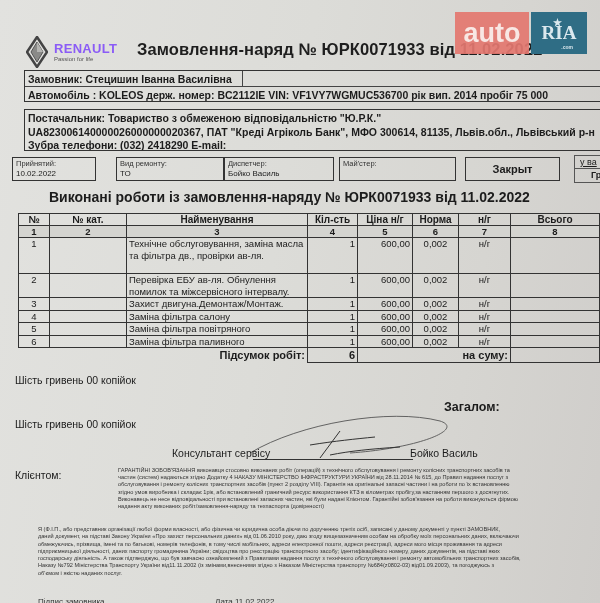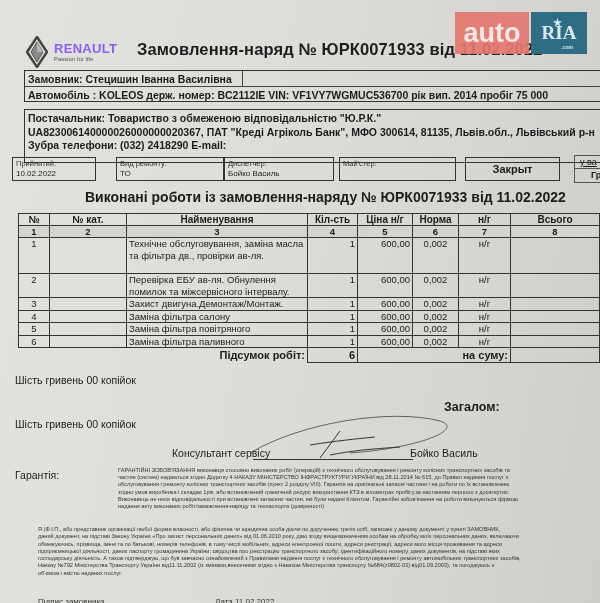--- a/index.html
+++ b/index.html
@@ -24,30 +24,30 @@
   .ar-ria .dom { font-size: 5px; position: absolute; bottom: 4px; right: 14px; font-family: "Liberation Sans", sans-serif; }
 
   .row-box { border: 1.5px solid #333; box-sizing: border-box; font-size: 10.5px; font-weight: bold; }
   .cust { left: 24px; top: 70px; width: 576px; height: 32px; border-right: none; }
   .cust .l1 { height: 15px; border-bottom: 1px solid #444; display: flex; align-items: center; gap: 20px; }
   .cust .l2 { height: 15px; display: flex; align-items: center; }
   .cust .c-name { padding-left: 3px; width: 214px; border-right: 1px solid #444; height: 100%; display: flex; align-items: center; }
   .cust .c-addr { padding-left: 3px; white-space: nowrap; }
   .cust .l2 span { padding-left: 3px; white-space: nowrap; }
 
-  .supplier { left: 24px; top: 109px; width: 576px; height: 54px; border-right: none; font-size: 10.5px; padding: 2px 3px; line-height: 13.5px; white-space: nowrap; overflow: hidden; }
+  .supplier { left: 24px; top: 109px; width: 576px; height: 42px; border-right: none; font-size: 10.5px; padding: 2px 3px; line-height: 13.5px; white-space: nowrap; overflow: hidden; }
 
   .infobox { top: 157px; height: 24px; border: 1.5px solid #333; box-sizing: border-box; font-size: 7.5px; padding: 1px 3px; line-height: 10px; color: #333; }
   .infobox .val { font-size: 8px; color: #222; }
   .btn-close { left: 465px; top: 157px; width: 95px; height: 24px; border: 1.5px solid #333; box-sizing: border-box; font-size: 11px; font-weight: bold; display: flex; align-items: center; justify-content: center; }
   .side-box { left: 574px; top: 155px; width: 40px; height: 28px; border: 1px solid #555; box-sizing: border-box; font-size: 9px; line-height: 12px; padding-left: 5px; }
   .side-box .u { text-decoration: underline; }
   .side-box .g { border-top: 1px solid #555; margin-left: -5px; padding-left: 16px; font-weight: bold; }
 
-  .subtitle { left: 49px; top: 189px; font-size: 14px; font-weight: bold; margin-left: 36px; }
+  .subtitle { left: 49px; top: 189px; font-size: 14px; font-weight: bold; }
 
   table.works { position: absolute; left: 18px; top: 213px; border-collapse: collapse; font-size: 9.5px; width: 582px; }
   table.works td, table.works th { border: 1.5px solid #333; padding: 0 2px; height: 11px; line-height: 11px; }
   table.works th { font-weight: bold; font-size: 10px; text-align: center; }
   table.works .hdr2 td { font-weight: bold; text-align: center; background: #d4d4d0; }
   table.works td.num { text-align: center; vertical-align: top; }
   table.works td.r { text-align: right; vertical-align: top; }
   table.works td.c { text-align: center; vertical-align: top; }
   table.works td.name { vertical-align: top; line-height: 11.5px; }
   table.works tr.total td { border: none; font-weight: bold; font-size: 11px; }
@@ -239,21 +239,21 @@
 <div class="abs zagalom">Загалом:</div>
 
 <svg class="abs sig" viewBox="0 0 220 60">
   <path d="M10,50 C60,20 150,5 200,18 C225,26 180,45 110,50" fill="none" stroke="#555" stroke-width="0.9"></path>
   <path d="M80,55 L100,28 M70,42 C95,38 115,36 135,34 M90,52 C110,48 130,46 160,44" fill="none" stroke="#333" stroke-width="1"></path>
 </svg>
 <div class="abs consult">Консультант сервісу</div>
 <div class="abs consult-line"></div>
 <div class="abs consult-name">Бойко Василь</div>
 
-<div class="abs guar-label">Гарантія:</div>
+<div class="abs guar-label">Клієнтом:</div>
 <div class="abs guar-text">
   <div>ГАРАНТІЙНІ ЗОБОВ'ЯЗАННЯ виконавця стосовно виконаних робіт (операцій) з технічного обслуговування і ремонту колісних транспортних засобів та</div>
   <div>частин (систем) надаються згідно  Додатку 4 НАКАЗУ МІНІСТЕРСТВО ІНФРАСТРУКТУРИ УКРАЇНИ від 28.11.2014  № 615, до Правил надання послуг з</div>
   <div>обслуговування і ремонту колісних транспортних засобів (пункт 2 розділу VIII). Гарантія на оригінальні запасні частини і на роботи по їх встановленню</div>
   <div>згідно умов виробника і складає 1рік, або встановлений граничний ресурс використання КТЗ в кілометрах пробігу,за настанням першого з досягнутих.</div>
   <div>Виконавець не несе відповідальності при встановлені запасних частин, які були надані Клієнтом. Гарантійні зобов'язання на роботи виконуються фірмою</div>
   <div>надання акту виконаних робіт/замовлення-наряду та техпаспорта (довіреності)</div>
 </div>
 
 <div class="abs consent-text">

